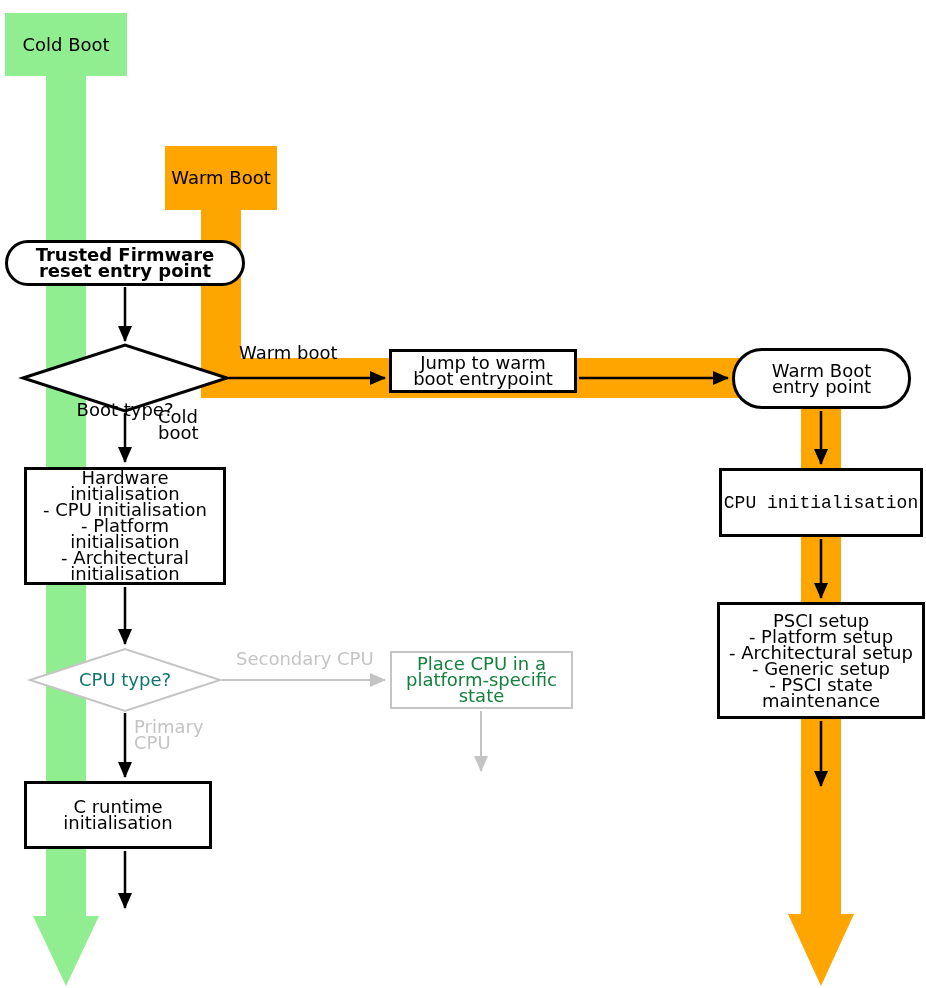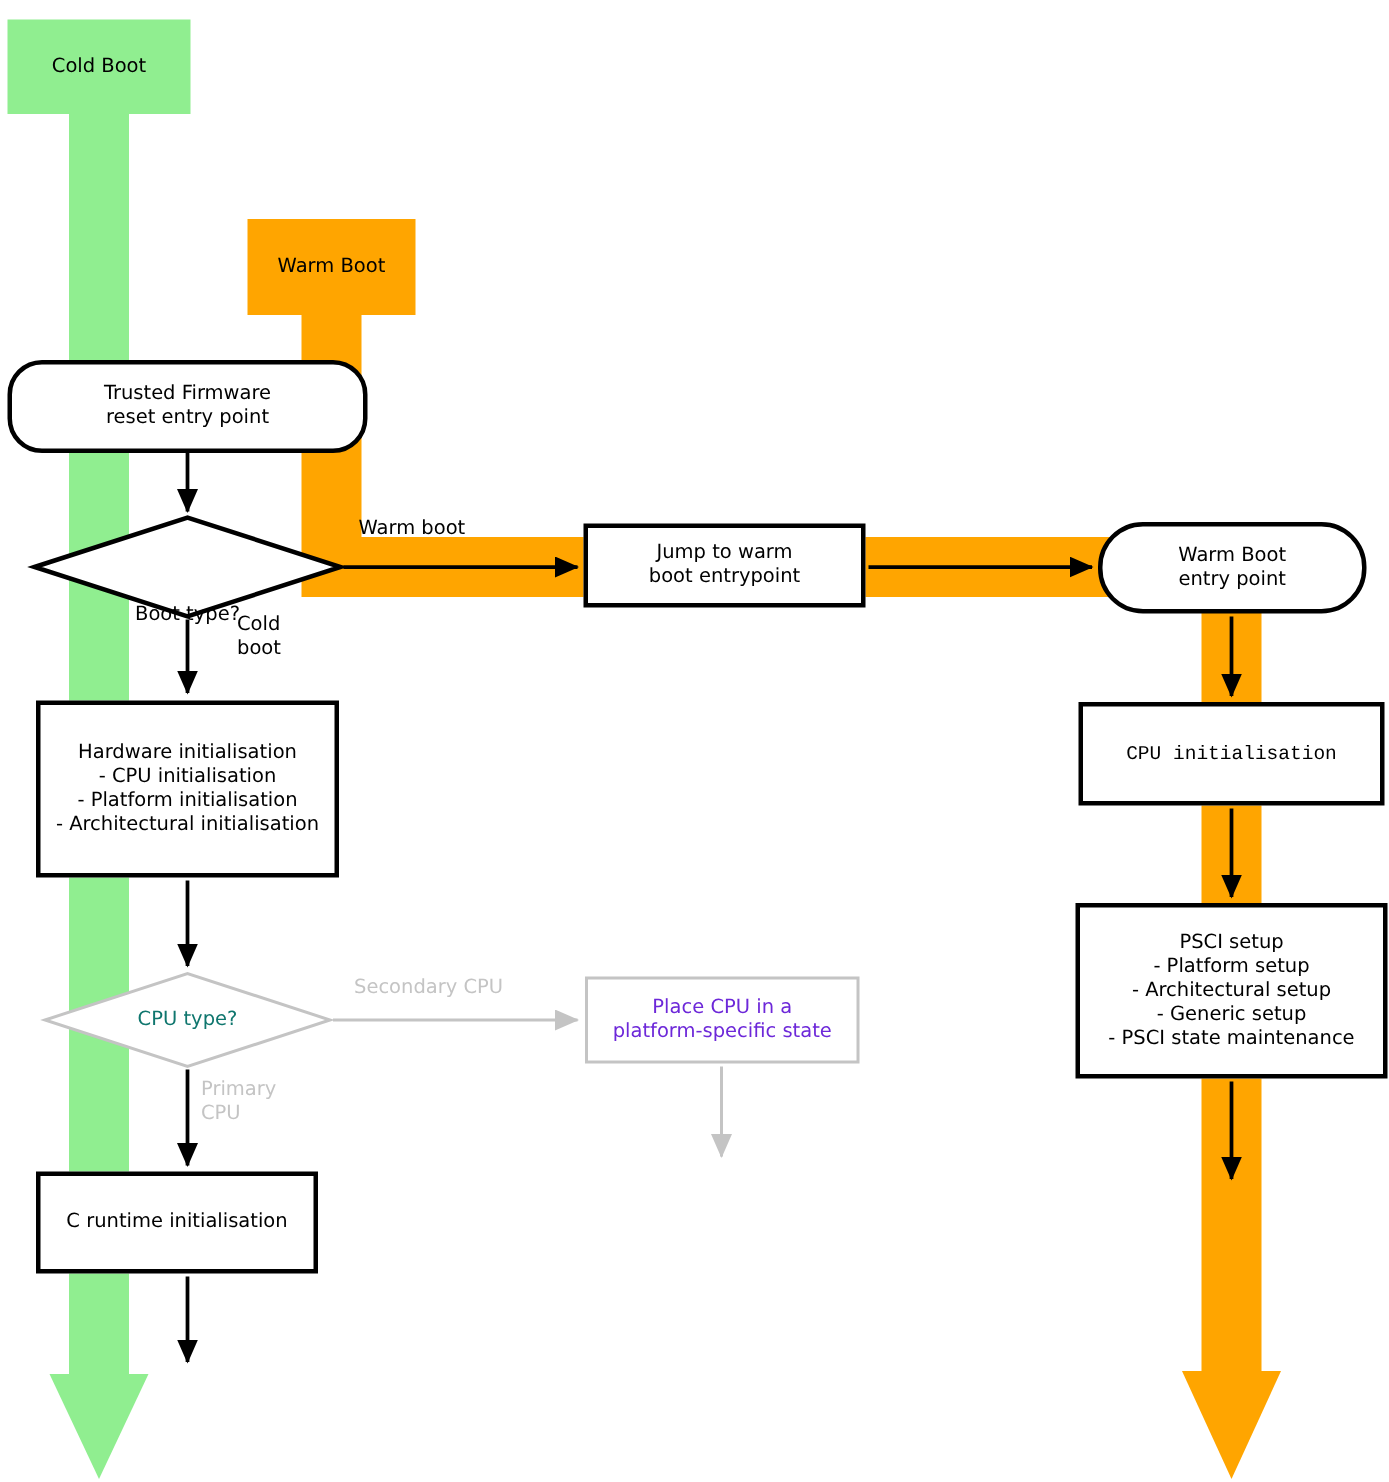--- a/index.html
+++ b/index.html
@@ -1,41 +1,41 @@
 <!DOCTYPE html>
 <html><head>
 <meta charset="utf-8">
 <style>
   html, body { margin: 0; padding: 0; background: #ffffff; }
   .canvas {
     position: relative;
     width: 926px;
     height: 988px;
     font-family: "DejaVu Sans", "Liberation Sans", sans-serif;
-    font-size: 13px;
+    font-size: 18px;
     color: #000;
     overflow: hidden;
     background: #fff;
   }
   .canvas svg { position: absolute; left: 0; top: 0; }
   .node {
     position: absolute;
     box-sizing: border-box;
     background: #fff;
     border: 3px solid #000;
     display: flex;
     flex-direction: column;
     align-items: center;
     justify-content: center;
     text-align: center;
     line-height: 16px;
   }
   .node span { display: block; }
   .node.plain { border: none; }
-  .node.gray { border: 2px solid #c4c4c4; color: #6d28d9; }
+  .node.gray { border: 2px solid #c4c4c4; color: #15803d; }
   .diamond-label {
     position: absolute;
     text-align: center;
     line-height: 16px;
   }
   .diamond-label.gray { color: #0f766e; }
   .edge-label {
     position: absolute;
     line-height: 16px;
     white-space: nowrap;
@@ -83,28 +83,28 @@
   </svg>
 
   <div class="node plain" style="left:5px; top:13px; width:122px; height:63px; background:#90EE90;">
     <span>Cold Boot</span>
   </div>
 
   <div class="node plain" style="left:165px; top:146px; width:112px; height:64px; background:#FFA500;">
     <span>Warm Boot</span>
   </div>
 
-  <div class="node" style="left:5px; top:240px; width:240px; height:62px; border-radius:23px;">
+  <div class="node" style="left:5px; top:240px; width:240px; height:46px; border-radius:23px;font-weight:bold;">
     <span>Trusted Firmware</span>
     <span>reset entry point</span>
   </div>
 
   <div class="diamond-label" style="left:23px; top:370px; width:204px;margin-top:32px;">Boot type?</div>
 
-  <div class="node" style="left:389px; top:349px; width:188px; height:56px;">
+  <div class="node" style="left:389px; top:349px; width:188px; height:44px;">
     <span>Jump to warm</span>
     <span>boot entrypoint</span>
   </div>
 
   <div class="node" style="left:732px; top:348px; width:179px; height:61px; border-radius:30px;">
     <span>Warm Boot</span>
     <span>entry point</span>
   </div>
 
   <div class="node" style="left:24px; top:467px; width:202px; height:118px;">

